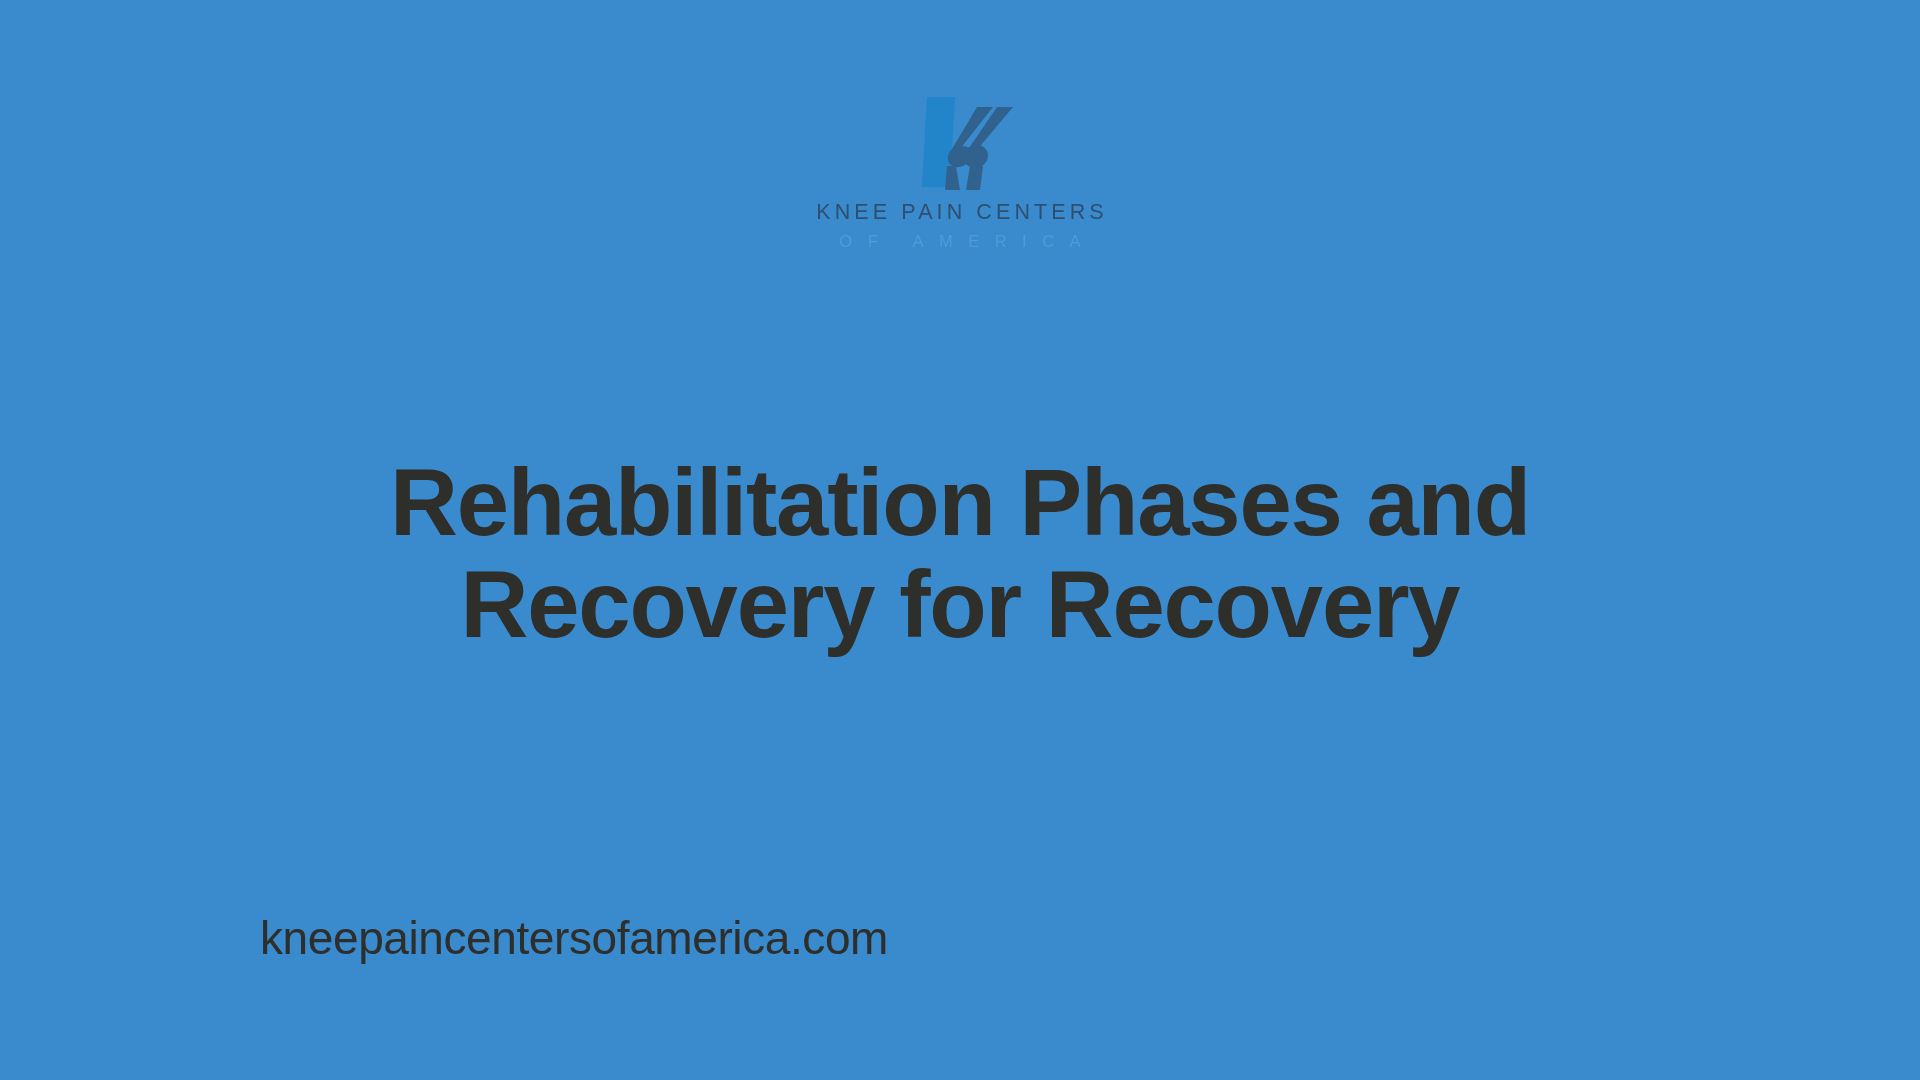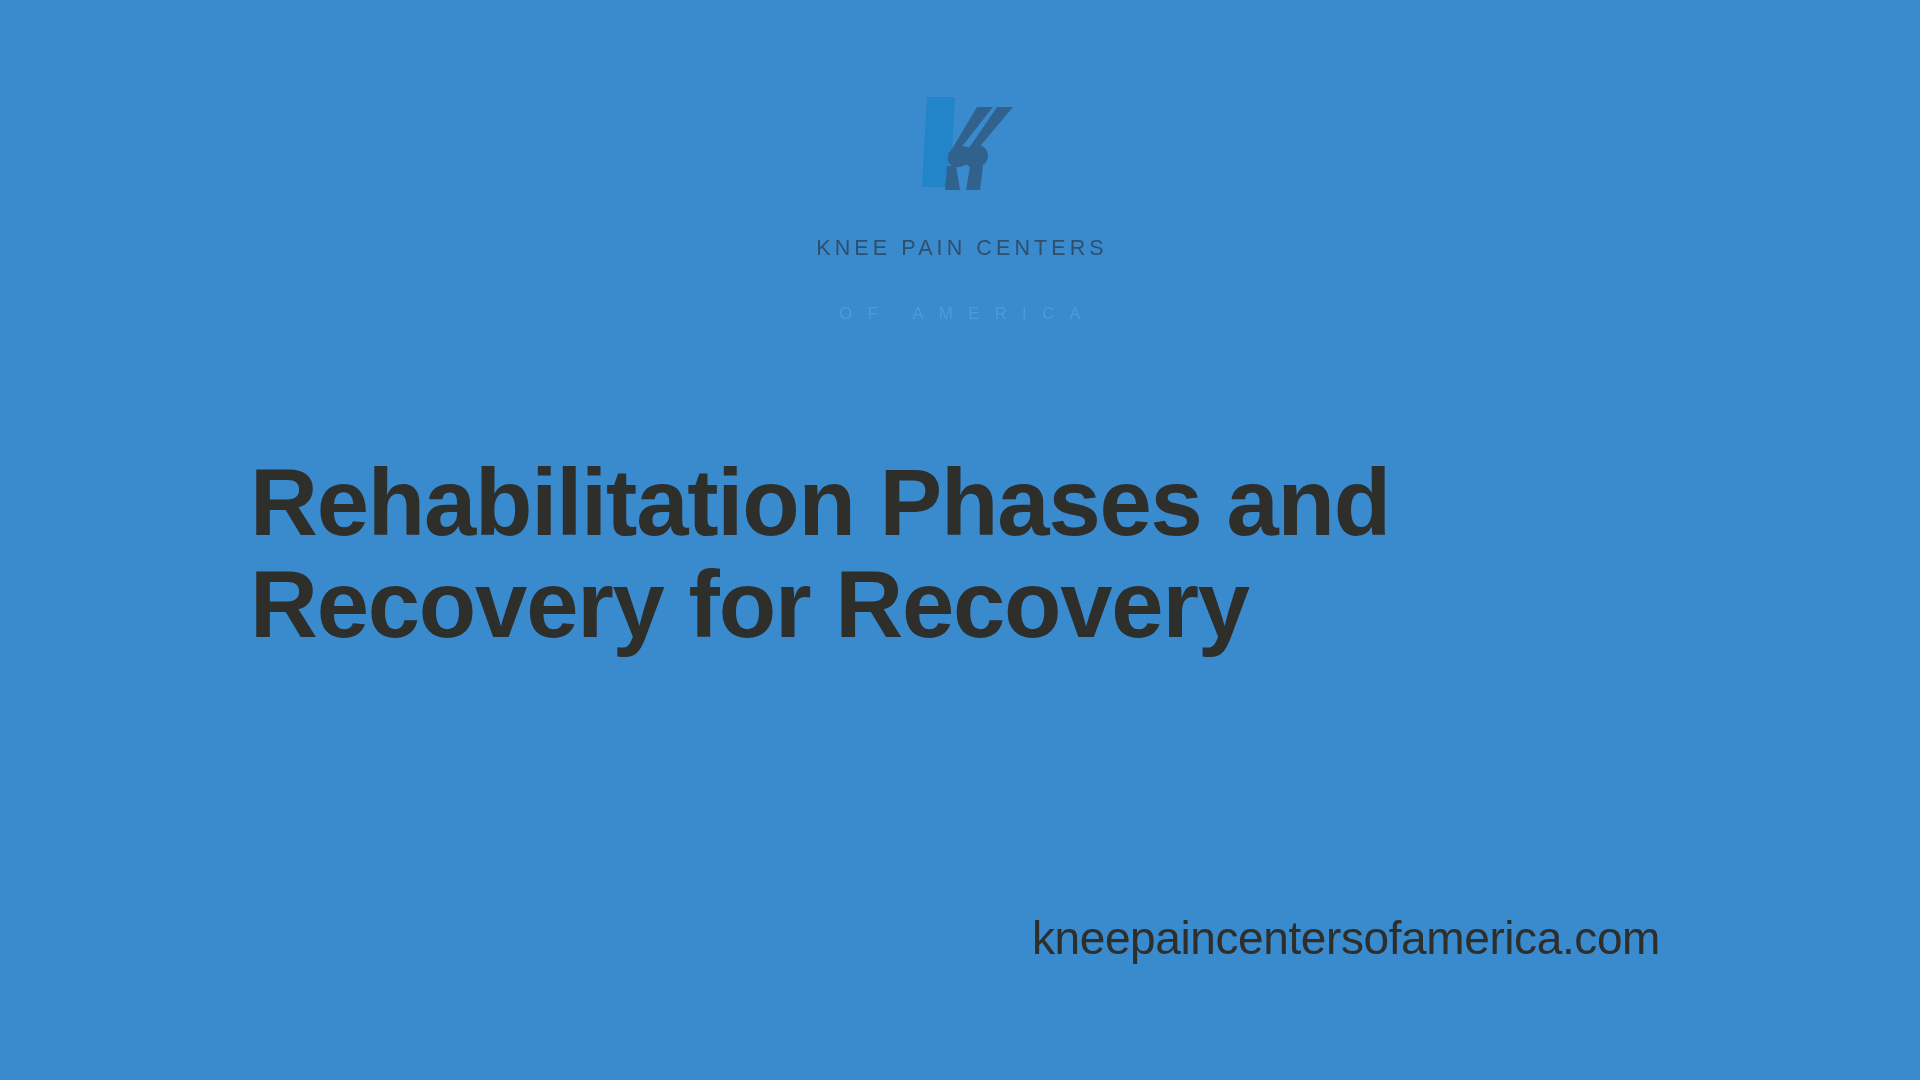--- a/index.html
+++ b/index.html
@@ -26,21 +26,20 @@
 
   
   .brand-logo {
     position: absolute;
     left: 0;
     right: 0;
     top: 86px;
     display: flex;
     flex-direction: column;
     align-items: center;
-    gap: 36px;
   }
 
   .logo-mark {
     position: relative;
     width: 120px;
     height: 112px;
     display: block;
   }
   .logo-mark svg {
     display: block;
@@ -71,36 +70,37 @@
     text-indent: 15.5px;
   }
 
   
   .headline {
     position: absolute;
     left: 50%;
     top: 452px;
     transform: translateX(-50%);
     width: 1420px;
+    text-align: center;
     color: #2e2e2b;
     font-size: 94px;
     line-height: 1.09;
     font-weight: 700;
     letter-spacing: -1.2px;
     margin: 0;
   }
 
   
   .site-url {
     position: absolute;
     left: 50%;
     top: 913px;
     transform: translateX(-50%);
     width: 1400px;
-    text-align: right;
+    text-align: left;
     color: #2e2e2b;
     font-size: 46px;
     line-height: 1.1;
     font-weight: 400;
     letter-spacing: -0.4px;
   }
 </style>
 </head>
 <body>
 

